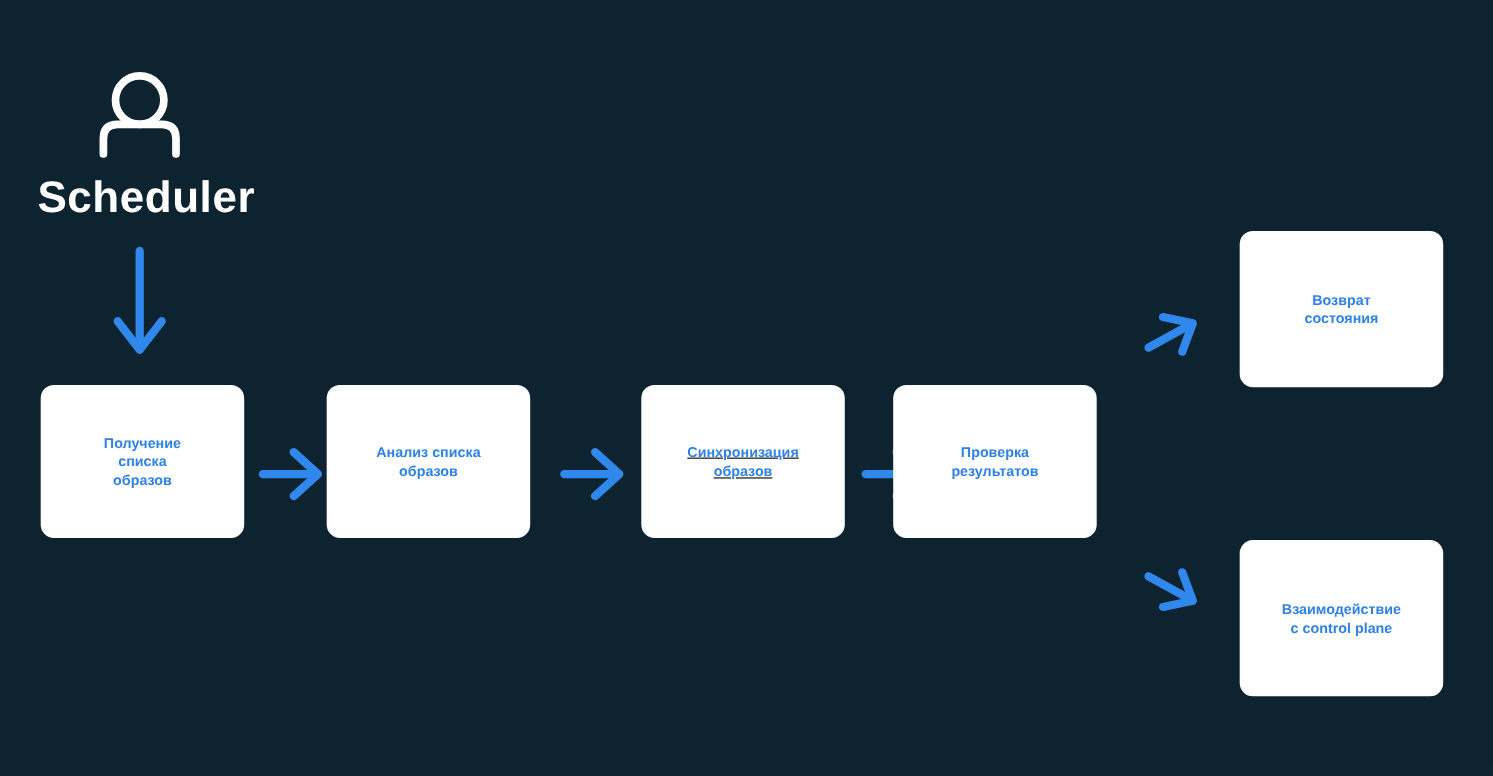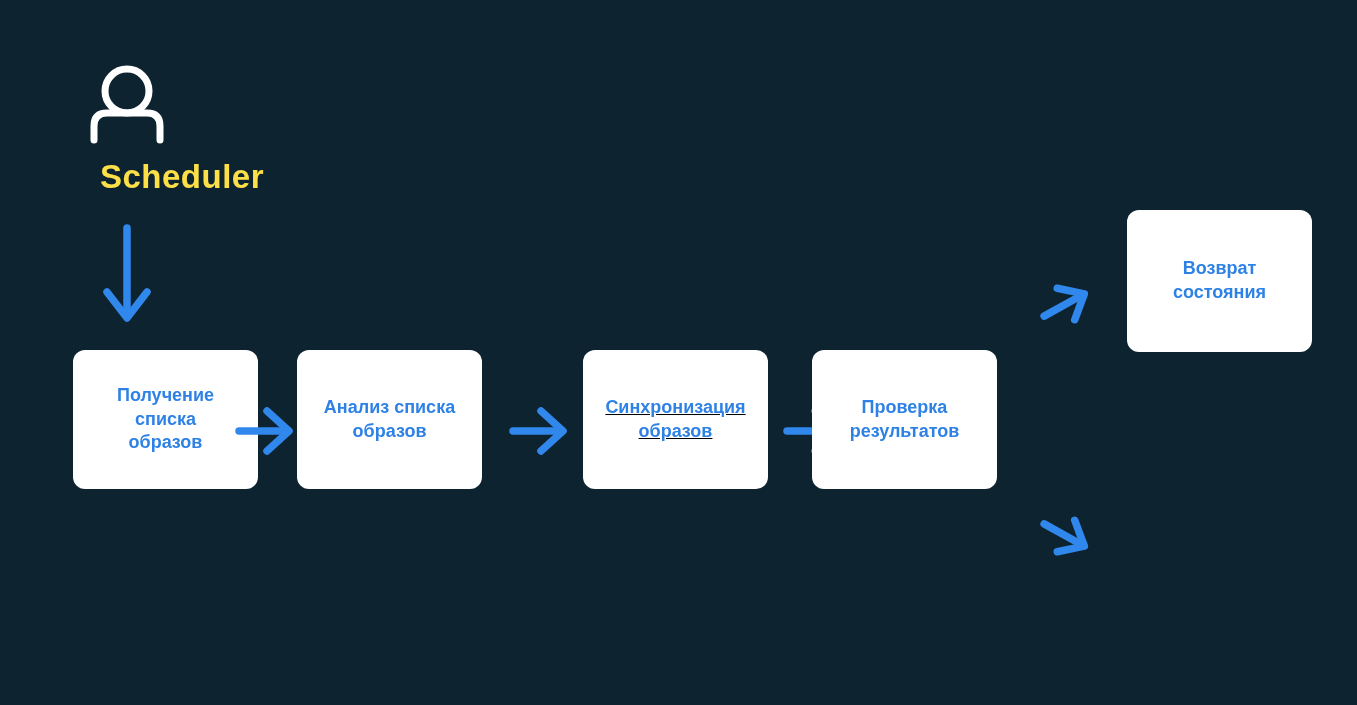--- a/index.html
+++ b/index.html
@@ -13,48 +13,47 @@
     background: #0D2330;
     overflow: hidden;
   }
 
   
   .actor { position: absolute; left: 34px; top: 58px; width: 230px; }
   .actor-icon { position: absolute; left: 54px; top: 0; }
   .actor-label {
     position: absolute; left: 0; top: 100px;
     width: 230px;
-    color: #fde047;
-    font-size: 33px;
+    color: #ffffff;
+    font-size: 40px;
     font-weight: 700;
     letter-spacing: 0.5px;
     white-space: nowrap;
-    text-align: right;
   }
 
   
   .node {
     position: absolute;
     background: #FFFFFF;
     border-radius: 12px;
     display: flex;
     align-items: center;
     justify-content: center;
     text-align: center;
   }
   .node-label {
     color: #2E81E5;
-    font-size: 18px;
+    font-size: 13px;
     font-weight: 700;
     line-height: 1.32;
     white-space: pre-line;
     padding: 0 10px;
   }
   .step { top: 350px; width: 185px; height: 139px; }
-  .n1 { left: 37px; margin-left: 36px; }
+  .n1 { left: 37px; }
   .n2 { left: 297px; }
   .n3 { left: 583px; text-decoration: underline; }
   .n4 { left: 812px; }
   .outcome { left: 1127px; width: 185px; height: 142px; }
   .n5 { top: 210px; }
   .n6 { top: 491px; }
 
   
   .arrow { position: absolute; overflow: visible; }
   .arrow path {
@@ -133,14 +132,18 @@
   <svg class="arrow a-down" width="56" height="48" viewBox="0 0 56 48">
     <path d="M3,24 L46,24"></path>
     <path d="M28,6 L49,24 L28,42"></path>
   </svg>
 
   <div class="node outcome n5">
     <div class="node-label">Возврат
 состояния</div>
   </div>
 
+  <div class="node outcome n6">
+    <div class="node-label">Взаимодействие
+с control plane</div>
+  </div>
 
 </div>
 
 </body></html>

